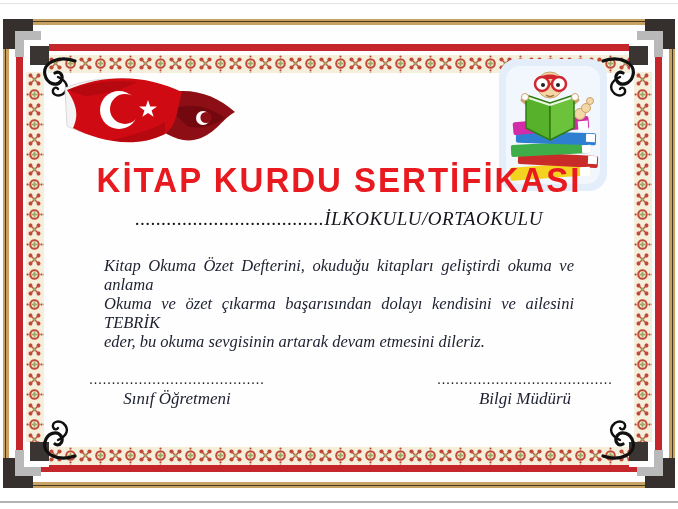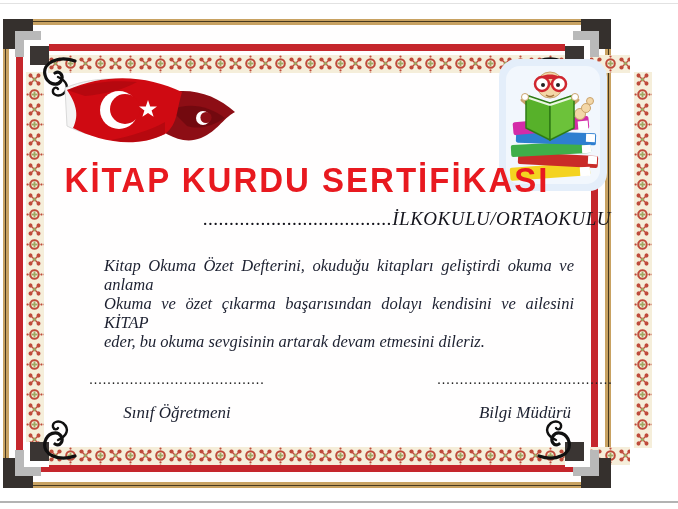--- a/index.html
+++ b/index.html
@@ -3,21 +3,21 @@
 <meta charset="utf-8">
 <style>
   html,body{margin:0;padding:0;background:#fff;}
   #stage{position:relative;width:678px;height:509px;background:#ffffff;overflow:hidden;
          font-family:"Liberation Serif", serif;}
   .hline{position:absolute;left:0;width:678px;}
   .hline.top{top:3px;height:1px;background:#e2e2e2;}
   .hline.bottom{top:501px;height:2px;background:#b3b3b3;}
 
   
-  .cert{position:absolute;left:3px;top:19px;width:608px;height:469px;background:#fffefe;}
+  .cert{position:absolute;left:3px;top:19px;width:672px;height:469px;background:#fffefe;}
 
   
   .gold-frame{position:absolute;inset:0;border:6px solid #c8a262;z-index:1;}
   .gold-frame::before{content:"";position:absolute;inset:-4px;border:1px solid #47391f;}
 
   
   .red-frame{position:absolute;left:13px;top:25px;right:13px;bottom:16px;
              border:7px solid #c5262c;z-index:2;}
 
   
@@ -46,32 +46,32 @@
   .fl-br{right:33px;bottom:27px;transform:scale(-1,-1);}
 
   
   .flag-art{position:absolute;left:50px;top:47px;z-index:7;}
   .worm-art{position:absolute;left:495px;top:39px;z-index:7;}
 
   
   .title{position:absolute;left:0;right:0;top:142px;text-align:center;z-index:8;
          font-family:"Liberation Sans", sans-serif;font-weight:bold;font-size:33px;
          letter-spacing:2px;color:#e8191f;transform:scaleY(1.08);white-space:nowrap;}
-  .school-line{position:absolute;left:0;right:0;top:189px;text-align:right;z-index:8;
+  .school-line{position:absolute;left:0;right:0;top:189px;text-align:center;z-index:8;
          font-style:italic;font-size:19px;color:#14141c;letter-spacing:.5px;}
   .body-text{position:absolute;left:101px;top:237px;width:470px;z-index:8;
          font-style:italic;font-size:16.5px;line-height:19px;color:#1c2030;}
   .body-text .bline{text-align:justify;}
   .body-text .bline:nth-child(1),
   .body-text .bline:nth-child(2),
   .body-text .bline:nth-child(4){text-align-last:justify;}
   .sig{position:absolute;top:353px;width:178px;text-align:center;z-index:8;
        font-style:italic;font-size:17px;color:#1c2030;}
   .sig .dots{display:block;font-style:normal;letter-spacing:1px;font-size:14px;color:#222;}
-  .sig .lbl{display:block;margin-top:15px;}
+  .sig .lbl{display:block;margin-top:1px;}
   .sig-left{left:85px;}
   .sig-right{left:433px;}
 </style>
 </head>
 <body>
 
 <div id="stage">
   <div class="hline top"></div>
   <div class="hline bottom"></div>
 
@@ -247,21 +247,21 @@
       <path d="M48 37 Q52 40 56 37" stroke="#a2713a" stroke-width="1.5" fill="none"></path>
       <circle cx="27" cy="39" r="3.5" fill="#ffffff" stroke="#caa36b" stroke-width="1"></circle>
       <circle cx="77" cy="39" r="3.5" fill="#ffffff" stroke="#caa36b" stroke-width="1"></circle>
     </svg>
 
     <div class="title">KİTAP KURDU SERTİFİKASI</div>
     <div class="school-line">....................................İLKOKULU/ORTAOKULU</div>
 
     <div class="body-text">
       <div class="bline">Kitap Okuma Özet Defterini, okuduğu kitapları geliştirdi okuma ve anlama</div>
-      <div class="bline">Okuma ve özet çıkarma başarısından dolayı kendisini ve ailesini KİTAP</div>
+      <div class="bline">Okuma ve özet çıkarma başarısından dolayı kendisini ve ailesini TEBRİK</div>
       <div class="bline">eder, bu okuma sevgisinin artarak devam etmesini dileriz.</div>
     </div>
 
     <div class="sig sig-left">
       <span class="dots">.......................................</span>
       <span class="lbl">Sınıf  Öğretmeni</span>
     </div>
     <div class="sig sig-right">
       <span class="dots">.......................................</span>
       <span class="lbl">Bilgi Müdürü</span>

